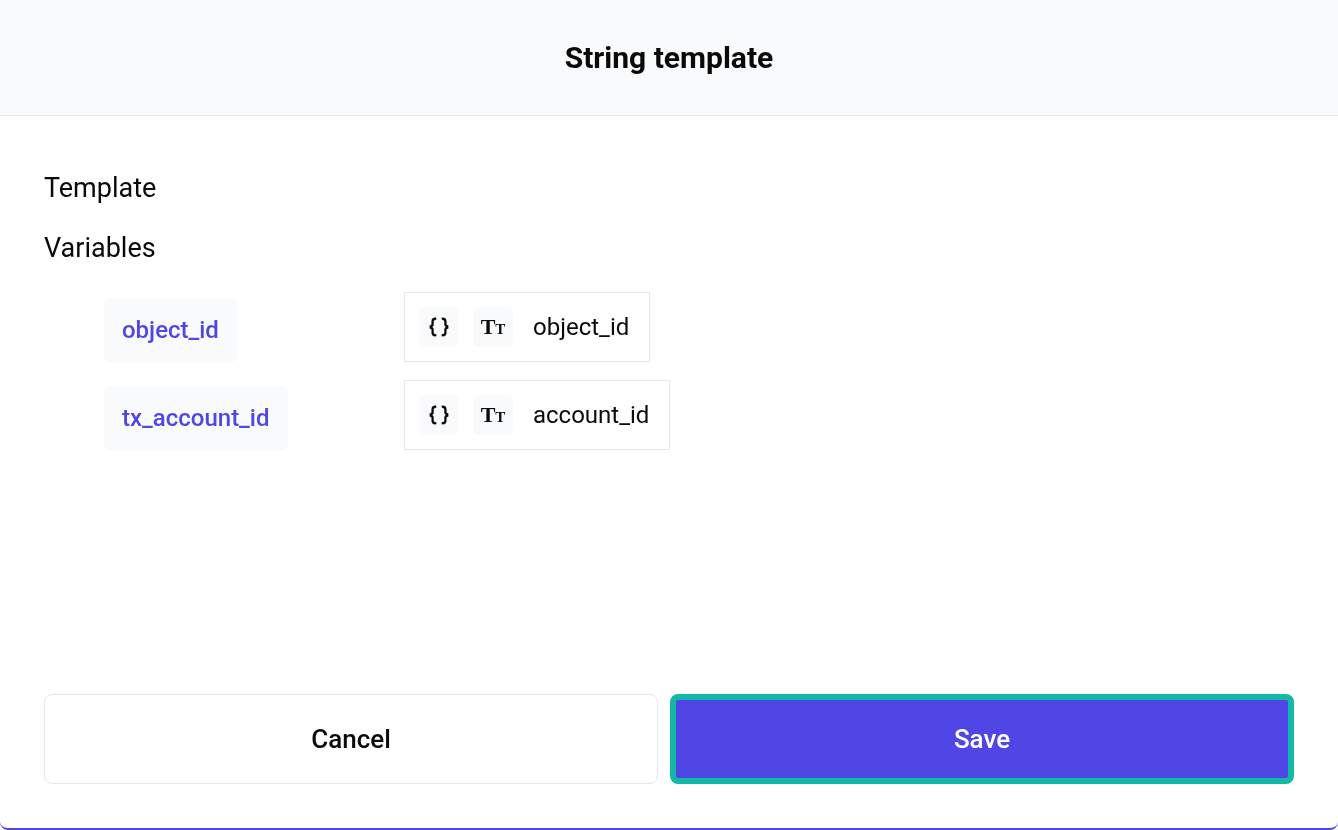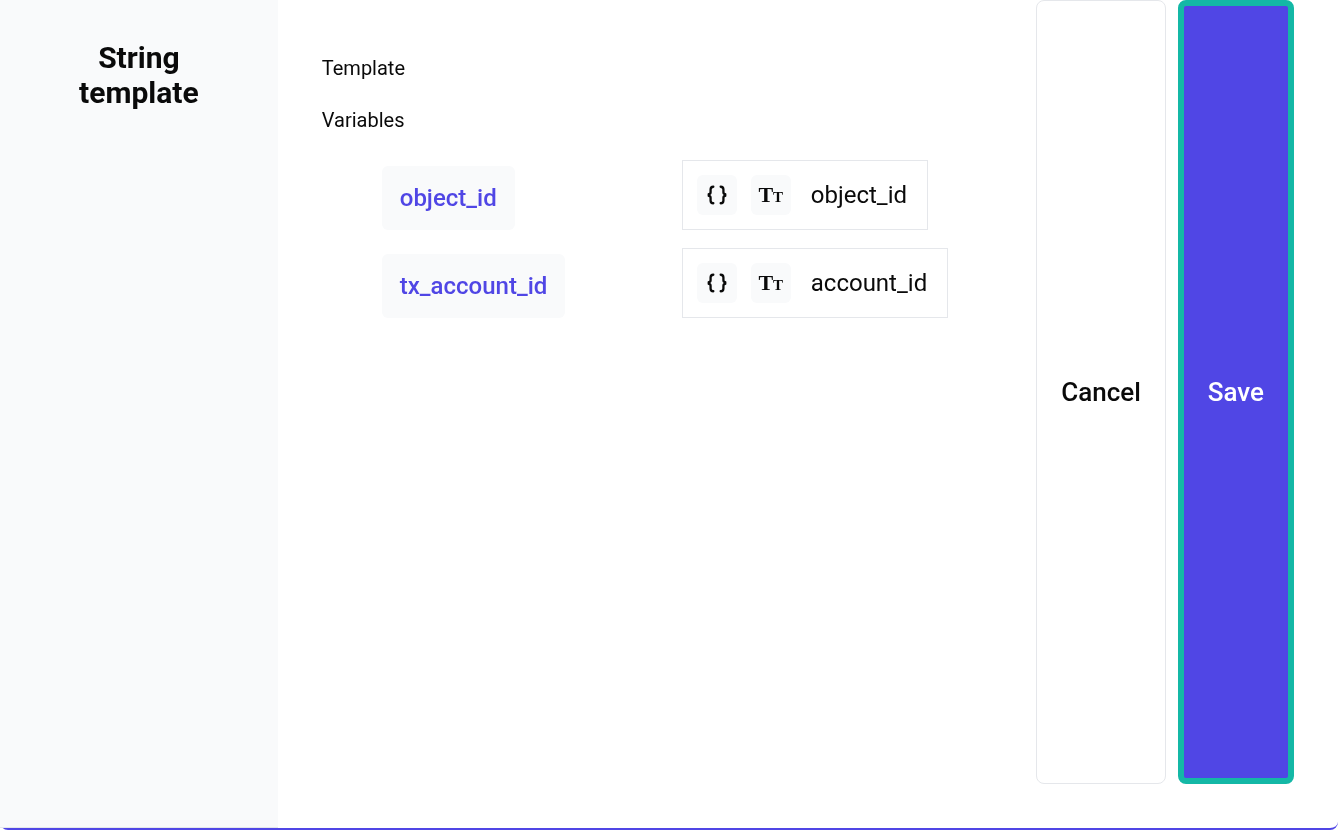--- a/index.html
+++ b/index.html
@@ -11,21 +11,21 @@
       font-family: -apple-system, BlinkMacSystemFont, 'Segoe UI', Roboto, Helvetica, Arial, sans-serif;
       background: #ffffff;
       width: 1338px;
       height: 830px;
       position: relative;
     }
     .modal {
       width: 100%;
       height: 100%;
       display: flex;
-      flex-direction: row;
+      flex-direction: column;
       border: 2px solid #5046e5;
       border-top: none;
       border-left: none;
       border-right: none;
       border-radius: 0 0 8px 8px;
     }
     .header {
       background: #f9fafb;
       padding: 40px 44px 40px 44px;
       text-align: center;
@@ -36,21 +36,21 @@
       font-weight: 700;
       color: #0a0a0a;
     }
     .content {
       flex: 1;
       padding: 56px 44px 44px 44px;
       display: flex;
       flex-direction: column;
     }
     .section-label {
-      font-size: 20px;
+      font-size: 27px;
       font-weight: 400;
       color: #0a0a0a;
       margin-bottom: 28px;
     }
     .template-input {
       width: 100%;
       padding: 24px 18px;
       font-size: 24px;
       color: #0a0a0a;
       border: 1px solid #e5e7eb;

